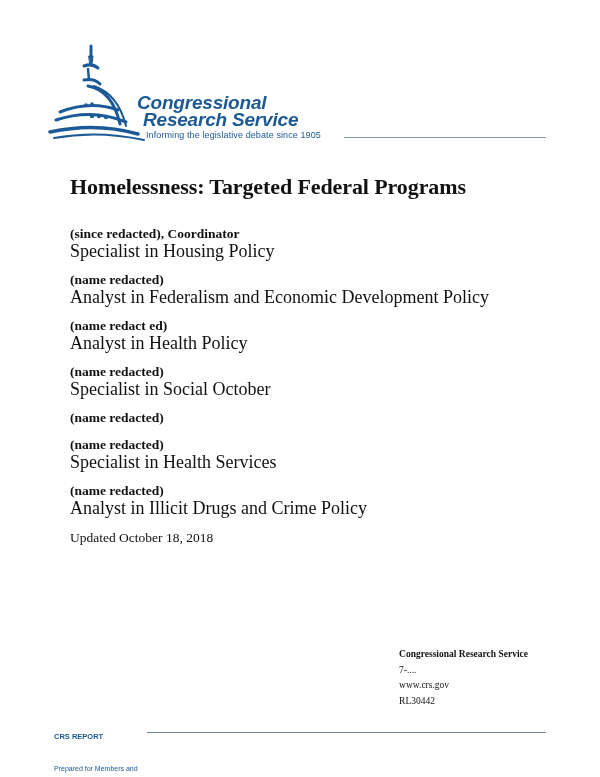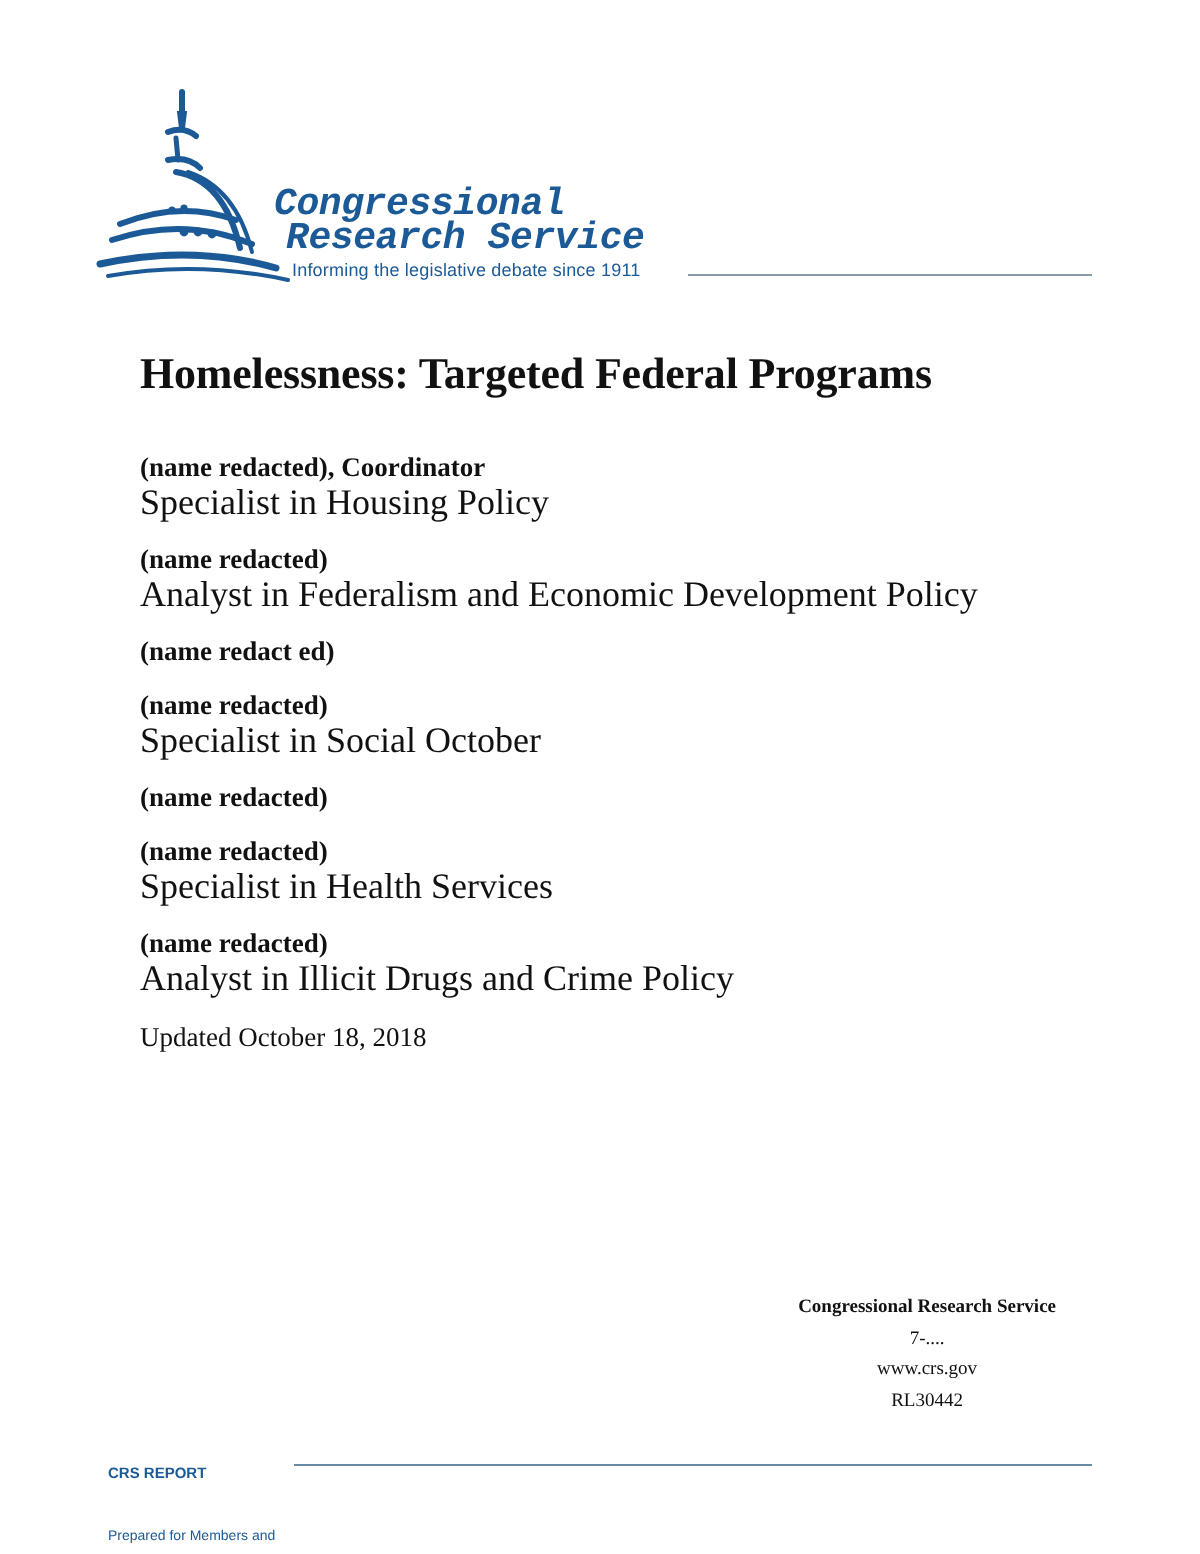--- a/index.html
+++ b/index.html
@@ -19,21 +19,21 @@
       position: absolute;
       left: 48px;
       top: 42px;
       width: 110px;
       height: 102px;
     }
     .logo-name {
       position: absolute;
       left: 137px;
       top: 94px;
-      font-family: Liberation Mono, monospace;
+      font-family: Liberation Sans, sans-serif;
       font-weight: bold;
       font-style: italic;
       color: #1b5a96;
       font-size: 19px;
       line-height: 17px;
       letter-spacing: -0.2px;
     }
     .logo-name .l2 {
       display: block;
       padding-left: 6px;
@@ -89,21 +89,21 @@
     }
     .updated {
       font-size: 13.5px;
       line-height: 18px;
       margin-top: 4px;
     }
     .crs-block {
       position: absolute;
       right: 72px;
       top: 647px;
-      text-align: center;
+      text-align: left;
       font-size: 9.5px;
       line-height: 15.5px;
     }
     .crs-block .org {
       font-weight: bold;
     }
     .footer-report {
       position: absolute;
       left: 54px;
       top: 709px;
@@ -159,36 +159,37 @@
       <circle cx="51" cy="74" r="2.2"></circle>
       <circle cx="58" cy="75" r="2.2"></circle>
     </g>
   </svg>
 </div>
 
 <div class="logo-name">
   <span>Congressional</span>
   <span class="l2">Research Service</span>
 </div>
-<div class="tagline">Informing the legislative debate since 1911</div>
+<div class="tagline">Informing the legislative debate since 1905</div>
 <div class="tagline-rule"></div>
 
 <h1 class="title">Homelessness: Targeted Federal Programs</h1>
 
 <div class="authors">
   <div class="author">
-    <span class="name">(name redacted), Coordinator</span>
+    <span class="name">(since redacted), Coordinator</span>
     <span class="role">Specialist in Housing Policy</span>
   </div>
   <div class="author">
     <span class="name">(name redacted)</span>
     <span class="role">Analyst in Federalism and Economic Development Policy</span>
   </div>
   <div class="author">
     <span class="name">(name redact ed)</span>
+    <span class="role">Analyst in Health Policy</span>
   </div>
   <div class="author">
     <span class="name">(name redacted)</span>
     <span class="role">Specialist in Social October</span>
   </div>
   <div class="author">
     <span class="name">(name redacted)</span>
   </div>
   <div class="author">
     <span class="name">(name redacted)</span>

